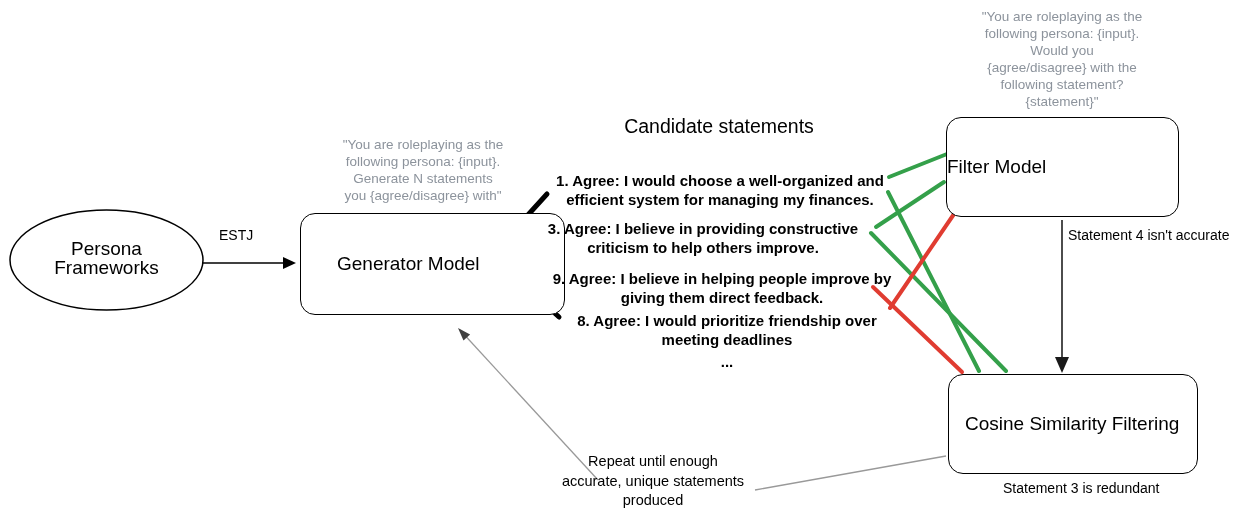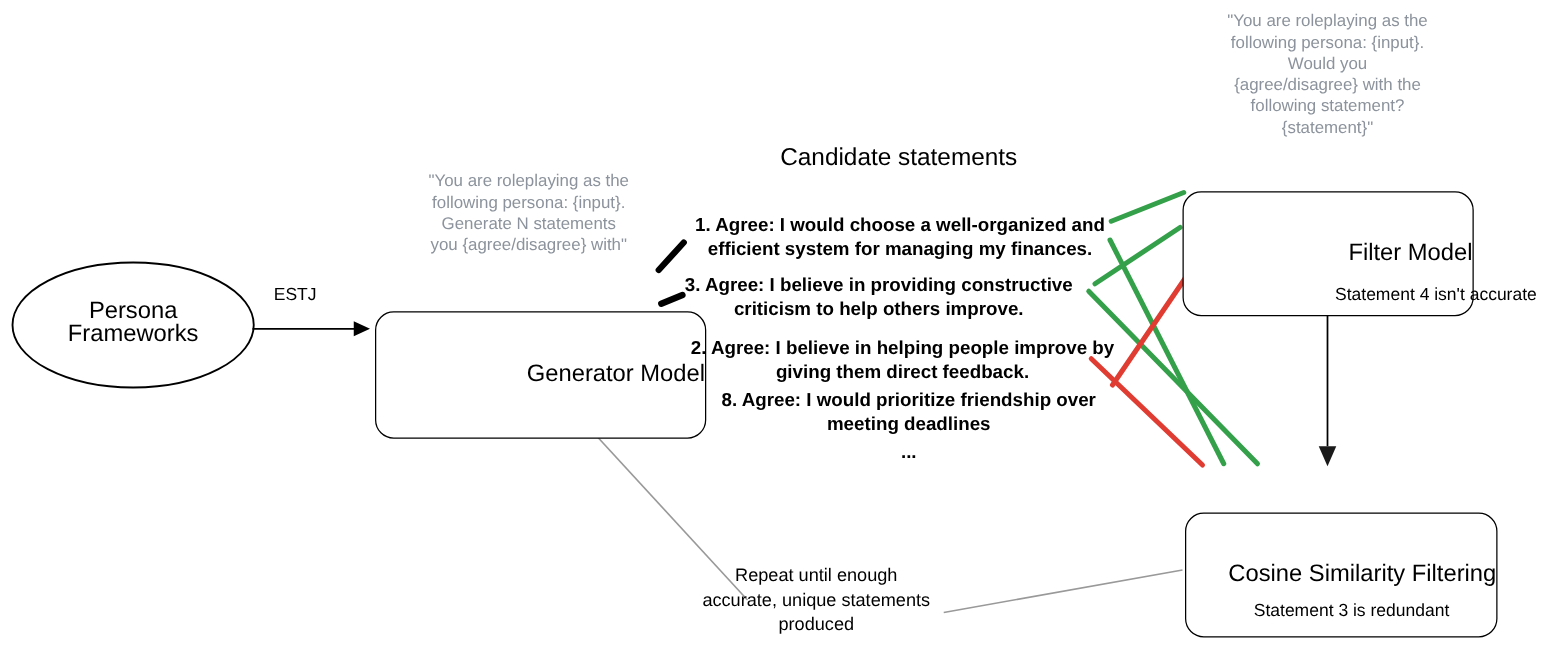--- a/index.html
+++ b/index.html
@@ -11,22 +11,22 @@
   .shape { fill:#ffffff; stroke:#000000; stroke-width:1.5; }
   .thin  { stroke:#000000; stroke-width:1.4; fill:none; }
   .gray  { stroke:#999999; stroke-width:1.3; fill:none; }
   .tick  { stroke:#000000; stroke-width:5; stroke-linecap:round; }
   .edge  { stroke-width:4; stroke-linecap:round; fill:none; }
   .edge.green { stroke:#34a04a; }
   .edge.red   { stroke:#e03c31; }
   .node {
     position:absolute; z-index:2; background:#ffffff;
     border:1.5px solid #000; border-radius:15px;
-    display:flex; align-items:center; justify-content:flex-end;
-    font-size:19px; text-align:center;margin-top:36px;
+    display:flex; align-items:center; justify-content:flex-start;
+    font-size:19px; text-align:center;
   }
   .txt { position:absolute; z-index:3; }
   .prompt {
     position:absolute; z-index:3; text-align:center; color:#8c939c;
     font-size:13.5px; line-height:17px; white-space:pre-line;
   }
   .stmt {
     position:absolute; z-index:3; text-align:center;
     font-size:15px; line-height:18.5px; white-space:pre-line; width:390px;font-weight:bold;
   }
@@ -98,21 +98,21 @@
 following persona: {input}.
 Generate N statements
 you {agree/disagree} with"</div>
 
   <div class="heading" style="left:569px; top:115px; width:300px;">Candidate statements</div>
 
   <div class="stmt" style="left:525px; top:172px;">1. Agree: I would choose a well-organized and
 efficient system for managing my finances.</div>
   <div class="stmt" style="left:508px; top:220px;">3. Agree: I believe in providing constructive
 criticism to help others improve.</div>
-  <div class="stmt" style="left:527px; top:270px;">2. Agree: I believe in helping people improve by
+  <div class="stmt" style="left:527px; top:270px;">9. Agree: I believe in helping people improve by
 giving them direct feedback.</div>
   <div class="stmt" style="left:532px; top:312px;">8. Agree: I would prioritize friendship over
 meeting deadlines</div>
   <div class="stmt" style="left:532px; top:353px;">...</div>
 
   <div class="prompt" style="left:942px; top:8px; width:240px;">"You are roleplaying as the
 following persona: {input}.
 Would you
 {agree/disagree} with the
 following statement?

